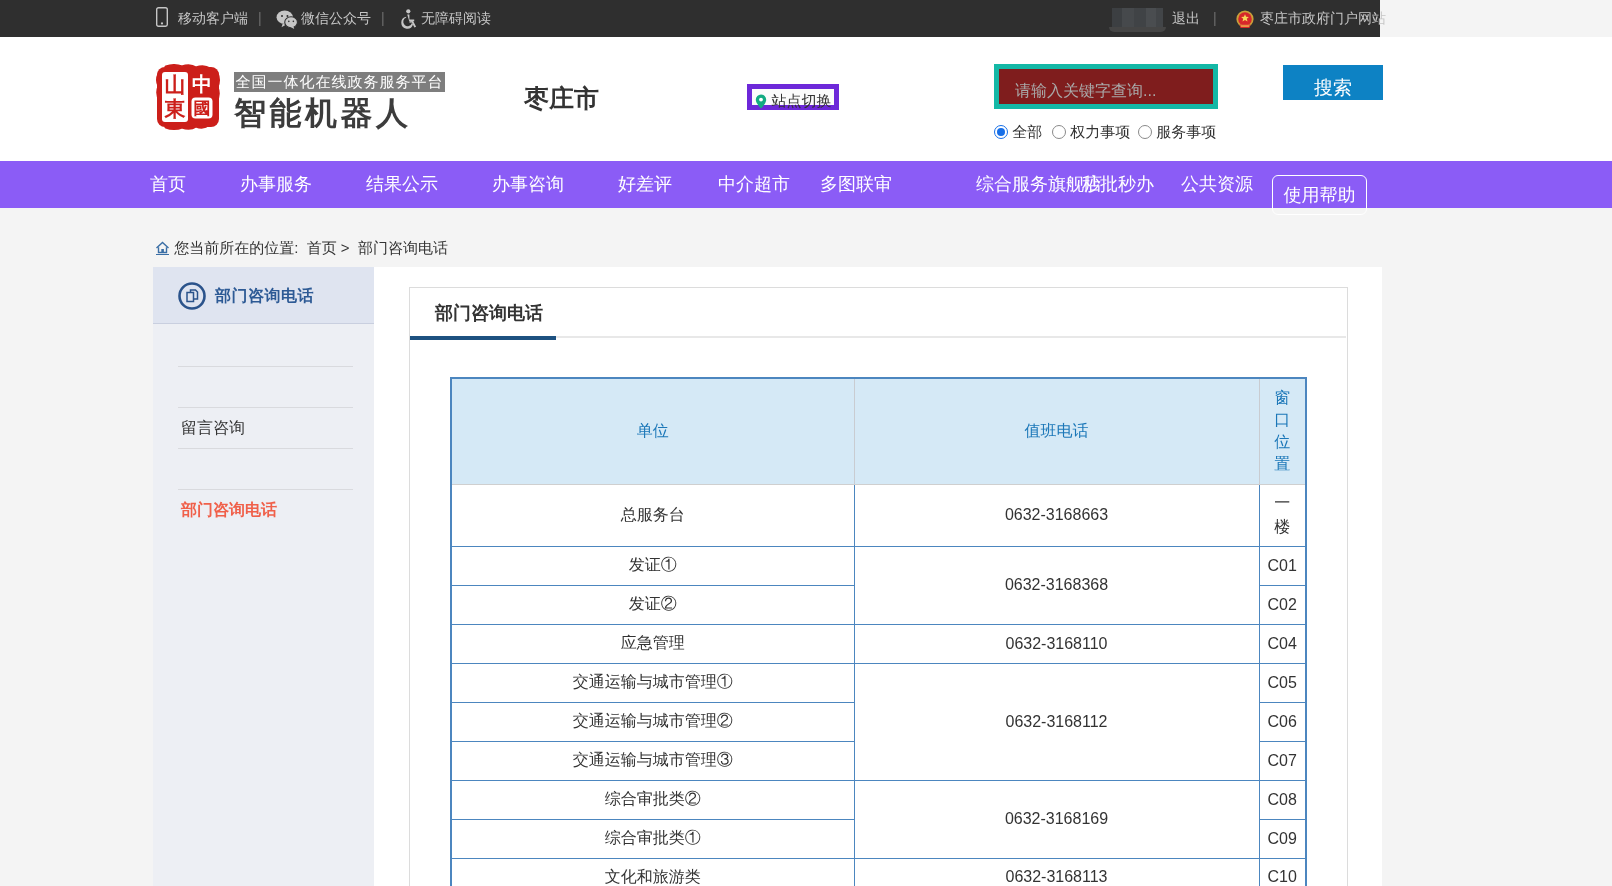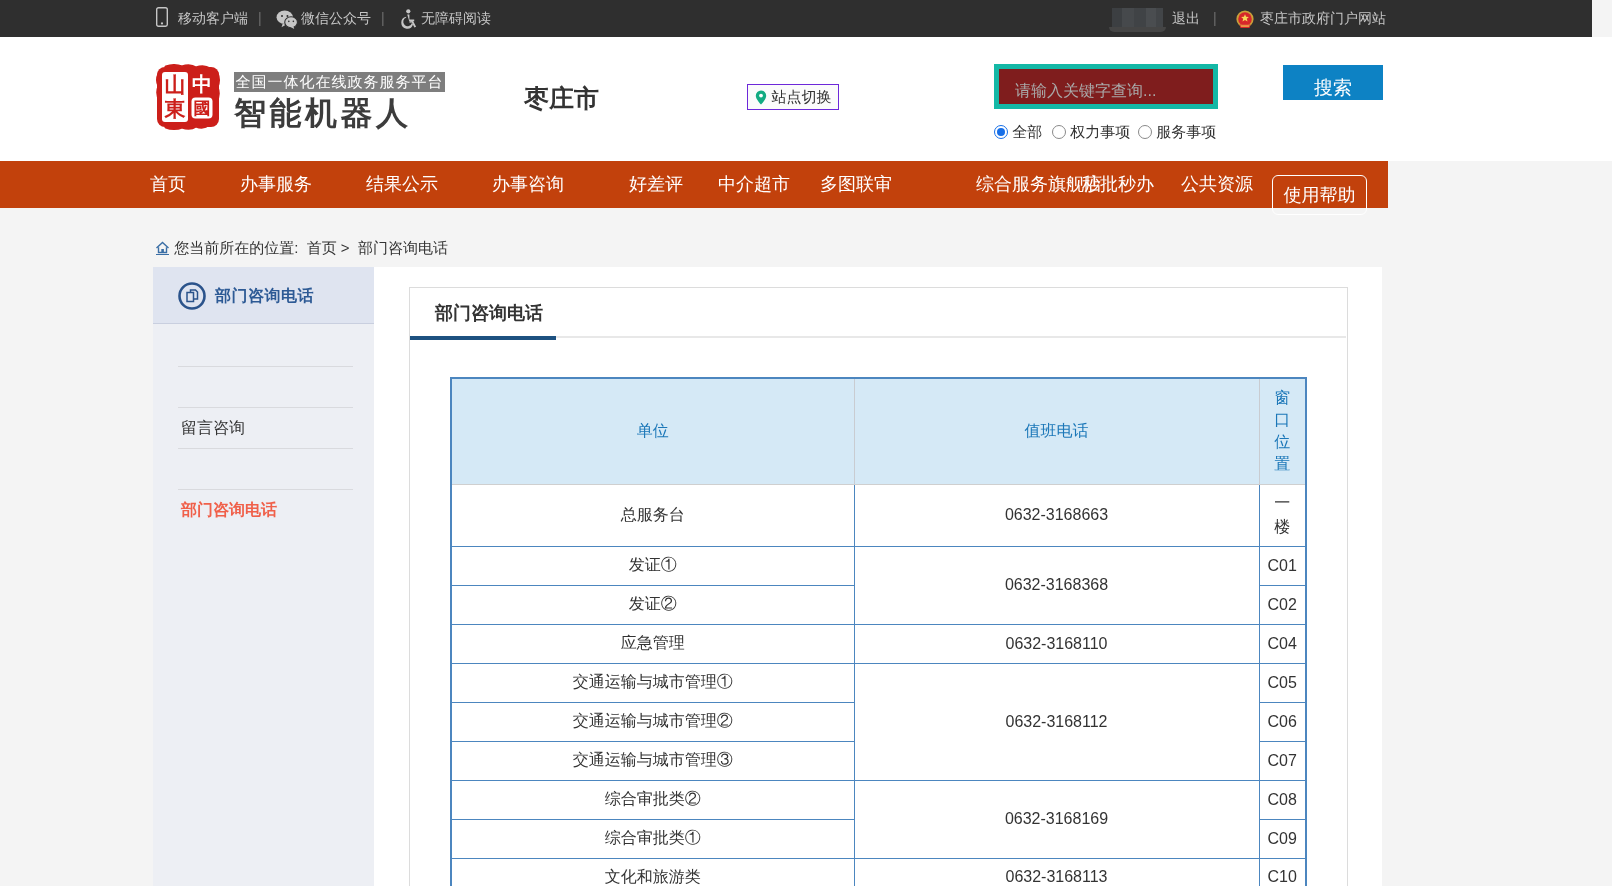--- a/index.html
+++ b/index.html
@@ -1,41 +1,41 @@
 <!DOCTYPE html>
 <html lang="zh"><head>
 <meta charset="utf-8">
 <title>部门咨询电话</title>
 <style>
 * { margin:0; padding:0; box-sizing:border-box; }
 html,body { width:1612px; height:886px; overflow:hidden; }
 body { font-family:"Liberation Sans",sans-serif; background:#f4f4f4; position:relative; }
 
 
-#topbar { position:absolute; left:0; top:0; width:1592px; height:37px; background:#2f2f2f; color:#c6c6c6; font-size:14px; }
+#topbar { position:absolute; left:0; top:0; width:1380px; height:37px; background:#2f2f2f; color:#c6c6c6; font-size:14px; }
 #topbar .it { position:absolute; top:0; height:37px; line-height:37px; white-space:nowrap; }
 #topbar .sep { color:#6d6d6d; }
 
 
 #header { position:absolute; left:0; top:37px; width:1612px; height:124px; background:#fff; }
 #seal { position:absolute; left:154px; top:27px; width:68px; height:66px; }
 #glabel { position:absolute; left:234px; top:35px; width:211px; height:20px; background:#7e7e7e; color:#fff; font-size:15px; text-align:center; line-height:20px; letter-spacing:1px; }
 #bigname { position:absolute; left:234px; top:55px; width:220px; color:#3c3c3c; font-size:32px; font-weight:bold; letter-spacing:3.5px; white-space:nowrap; }
 #cityname { position:absolute; left:524px; top:45px; font-size:25px; font-weight:bold; color:#333; }
-#sitebtn { position:absolute; left:747px; top:47px; width:92px; height:26px; background:#fbfbfb; border:1px solid #6d28d9; font-size:15px; color:#333; line-height:24px; text-align:center; }
+#sitebtn { position:absolute; left:747px; top:47px; width:92px; height:26px; background:#fbfbfb; border:5px solid #6d28d9; font-size:15px; color:#333; line-height:24px; text-align:center; }
 #searchbox { position:absolute; left:994px; top:27px; width:224px; height:45px; border:5px solid #14b8a6; background:#7f1d1d; }
 #searchbox span { position:absolute; left:16px; top:12px; color:#a9a9a9; font-size:16px; }
 #searchbtn { position:absolute; left:1283px; top:28px; width:100px; height:35px; background:#0d82c4; color:#fff; font-size:19px; text-align:center; line-height:45px; }
 .radio-row { position:absolute; top:86px; height:16px; font-size:15px; color:#333; }
 .rd { display:inline-block; width:14px; height:14px; border-radius:50%; border:1px solid #8a8a8a; background:#fff; vertical-align:-2px; }
 .rd.on { border:1px solid #176fe8; position:relative; }
 .rd.on:after { content:""; position:absolute; left:2px; top:2px; width:8px; height:8px; border-radius:50%; background:#176fe8; }
 
 
-#nav { position:absolute; left:0; top:161px; width:1388px; height:47px; background:#c2410c; color:#fff; font-size:18px; }
+#nav { position:absolute; left:0; top:161px; width:1612px; height:47px; background:#8b5cf6; color:#fff; font-size:18px; }
 #nav .ni { position:absolute; top:0; height:47px; line-height:47px; white-space:nowrap; }
 #helpbox { position:absolute; left:1272px; top:14px; width:95px; height:40px; border:1px solid #fff; border-radius:6px; text-align:center; line-height:38px; }
 
 
 #crumb { position:absolute; left:155px; top:234px; height:27px; line-height:27px; font-size:15px; color:#333; }
 
 
 #wrap { position:absolute; left:153px; top:267px; width:1229px; height:640px; background:#fff; }
 #sidebar { position:absolute; left:0; top:0; width:221px; height:640px; background:#edeff4; }
 #sidehead { position:absolute; left:0; top:0; width:221px; height:57px; background:#dfe4f0; border-bottom:1px solid #c9cfdf; }
@@ -144,21 +144,21 @@
   <div class="radio-row" style="left:994px;"><span class="rd on"></span>&nbsp;全部</div>
   <div class="radio-row" style="left:1052px;"><span class="rd"></span>&nbsp;权力事项</div>
   <div class="radio-row" style="left:1138px;"><span class="rd"></span>&nbsp;服务事项</div>
 </div>
 
 <div id="nav">
   <div class="ni" style="left:150px;">首页</div>
   <div class="ni" style="left:240px;">办事服务</div>
   <div class="ni" style="left:366px;text-align:center;">结果公示</div>
   <div class="ni" style="left:492px;">办事咨询</div>
-  <div class="ni" style="left:618px;margin-left:11px;">好差评</div>
+  <div class="ni" style="left:618px;">好差评</div>
   <div class="ni" style="left:718px;">中介超市</div>
   <div class="ni" style="left:820px;">多图联审</div>
   <div class="ni" style="left:976px;">综合服务旗舰店</div>
   <div class="ni" style="left:1082px;">秒批秒办</div>
   <div class="ni" style="left:1181px;">公共资源</div>
   <div id="helpbox">使用帮助</div>
 </div>
 
 <div id="crumb">
   <svg width="15" height="14" viewBox="0 0 15 14" style="vertical-align:-2px;margin-right:0px">

